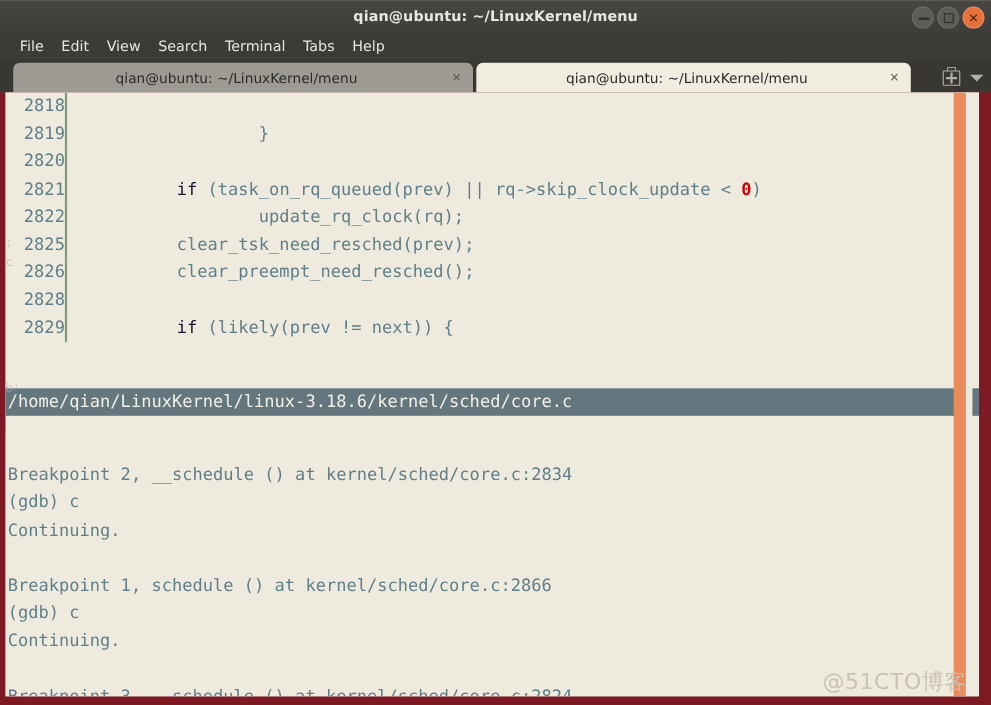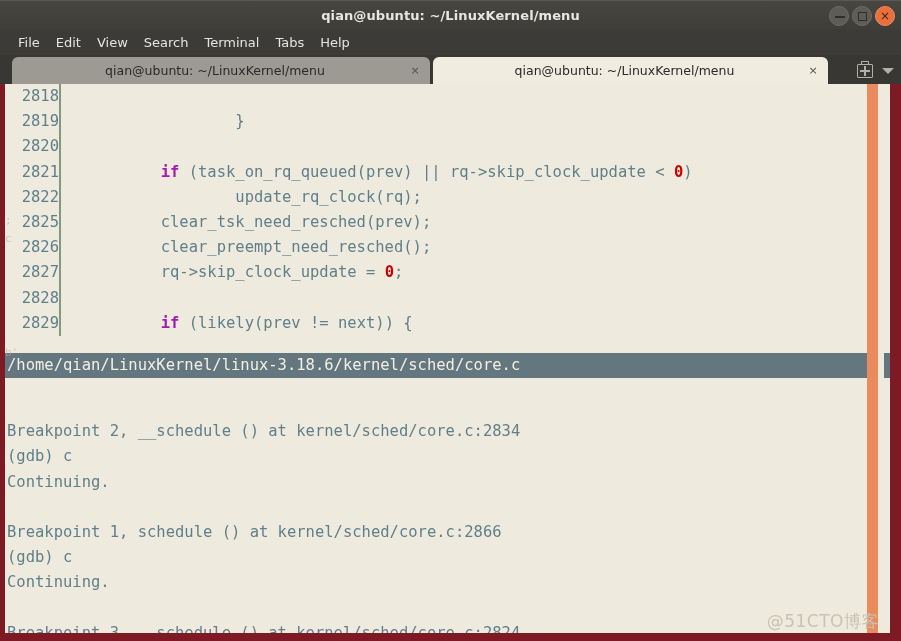--- a/index.html
+++ b/index.html
@@ -286,21 +286,21 @@
     width: 24px;
     color: #2c9a1a;
     font-weight: bold;
     font-size: 15.5px;
     margin-left: -6px;
   }
   .code-text {
     color: #5f7f8a;
     white-space: pre;
   }
-  .kw { color: #a21caf; font-weight: bold; }
+  .kw { color: #0f172a; font-weight: normal; }
   .num { color: #cc0000; font-weight: bold; }
 
   
   #filebar {
     position: absolute;
     left: 0; top: 269px;
     width: 885px;
     height: 25px;
     background: #64777e;
     color: #f2efe6;
@@ -331,21 +331,21 @@
     white-space: pre;
     color: #5f7f8a;
   }
 
   
   #watermark {
     position: absolute;
     right: 22px;
     bottom: 8px;
     color: #c9c3b4;
-    font-size: 17px;
+    font-size: 20px;
     font-family: "DejaVu Sans", sans-serif;
     letter-spacing: 0.5px;
     pointer-events: none;
   }
 </style>
 </head>
 <body>
 
 <div id="window">
 
@@ -400,21 +400,20 @@
     <div id="term-inner">
 
       <div id="codepane">
           <div class="code-row"><span class="ln">2818</span><span class="gutter"></span><span class="marker"></span></div>
           <div class="code-row"><span class="ln">2819</span><span class="gutter"></span><span class="marker"></span><span class="code-text"><span>                }</span></span></div>
           <div class="code-row"><span class="ln">2820</span><span class="gutter"></span><span class="marker"></span><span class="code-text"><span></span></span></div>
           <div class="code-row"><span class="ln">2821</span><span class="gutter"></span><span class="marker"></span><span class="code-text"><span>        </span><span class="kw">if</span><span> (task_on_rq_queued(prev) || rq-&gt;skip_clock_update &lt; </span><span class="num">0</span><span>)</span></span></div>
           <div class="code-row"><span class="ln">2822</span><span class="gutter"></span><span class="marker"></span><span class="code-text"><span>                update_rq_clock(rq);</span></span></div>
           <div class="code-row"><span class="ln">2825</span><span class="gutter"></span><span class="marker"></span><span class="code-text"><span>        clear_tsk_need_resched(prev);</span></span></div>
           <div class="code-row"><span class="ln">2826</span><span class="gutter"></span><span class="marker"></span><span class="code-text"><span>        clear_preempt_need_resched();</span></span></div>
-          <div class="code-row"><span class="ln">2827</span><span class="gutter"></span><span class="marker"></span><span class="code-text"><span>        rq-&gt;skip_clock_update = </span><span class="num">0</span><span>;</span></span></div>
           <div class="code-row"><span class="ln">2828</span><span class="gutter"></span><span class="marker"></span><span class="code-text"><span></span></span></div>
           <div class="code-row"><span class="ln">2829</span><span class="gutter"></span><span class="marker"></span><span class="code-text"><span>        </span><span class="kw">if</span><span> (likely(prev != next)) {</span></span></div>
         </div>
 
       <div id="filebar">/home/qian/LinuxKernel/linux-3.18.6/kernel/sched/core.c</div>
 
       <div id="gdbpane">
           <div class="gdb-row">&nbsp;</div>
           <div class="gdb-row">Breakpoint 2, __schedule () at kernel/sched/core.c:2834</div>
           <div class="gdb-row">(gdb) c</div>

